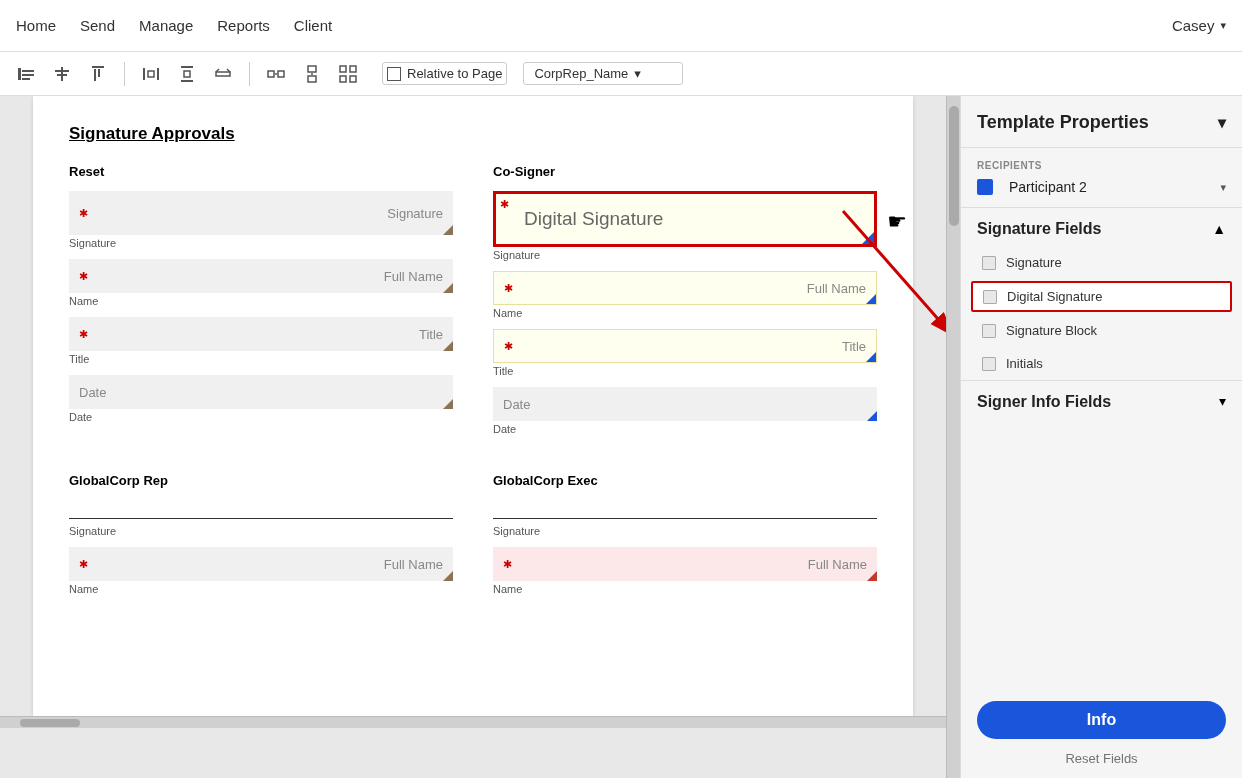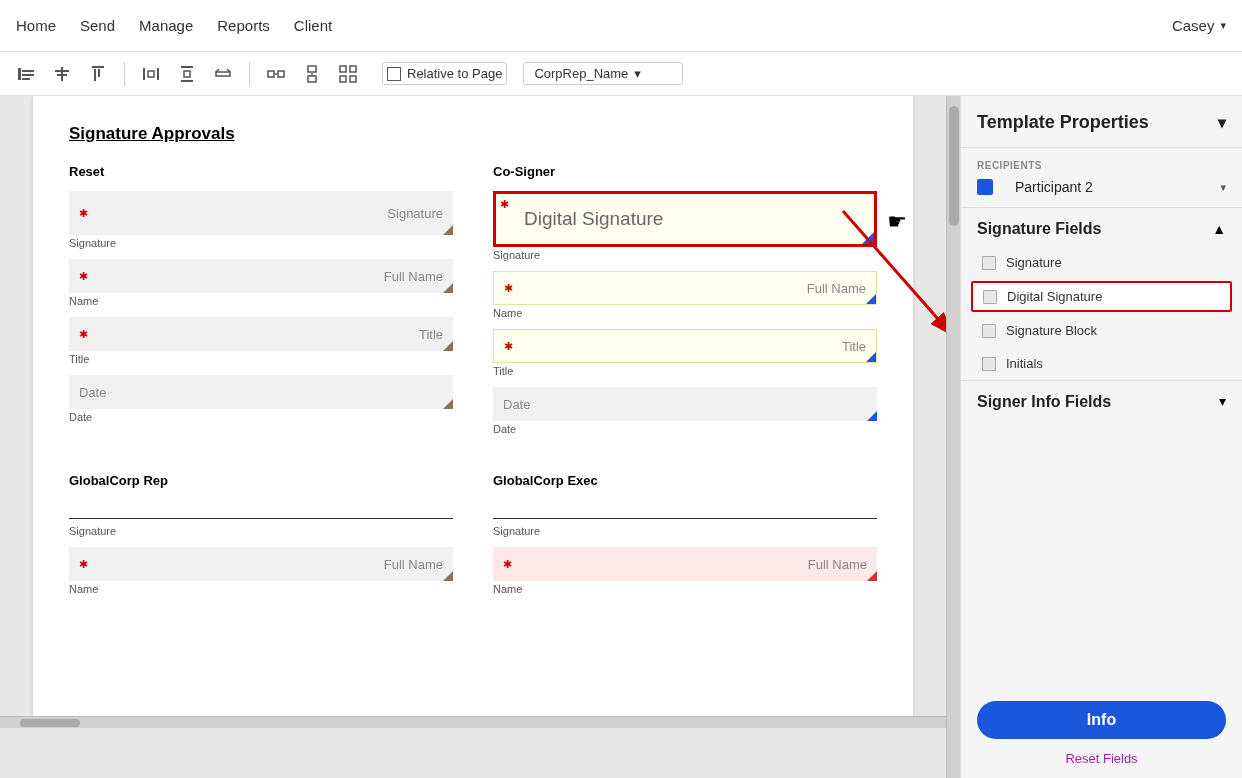--- a/index.html
+++ b/index.html
@@ -119,21 +119,21 @@
       display: flex; align-items: center; justify-content: space-between;
       padding: 16px 16px 14px;
       font-size: 18px; font-weight: bold; color: #222;
       background: #f5f5f5;
       border-bottom: 1px solid #ddd;
     }
     .panel-section { padding: 12px 16px; border-bottom: 1px solid #ddd; }
     .panel-section-label { font-size: 10px; font-weight: bold; color: #888; letter-spacing: 0.5px; text-transform: uppercase; margin-bottom: 8px; }
     .recipient-row {
       display: flex; align-items: center; justify-content: flex-start;
-      gap: 22px;
+      gap: 16px;
     }
     .recipient-dot { width: 16px; height: 16px; background: #1a56db; border-radius: 2px; flex-shrink: 0; }
     .recipient-name { font-size: 14px; color: #222; flex: 1; }
     .recipient-caret { color: #555; font-size: 11px; }
 
     .sig-fields-header {
       display: flex; align-items: center; justify-content: space-between;
       padding: 12px 16px 8px;
     }
     .sig-fields-title { font-size: 16px; font-weight: bold; color: #222; }
@@ -162,21 +162,21 @@
 
     .panel-footer {
       margin-top: auto; padding: 12px 16px 8px;
     }
     .save-btn {
       width: 100%; background: #1a56db; color: #fff; border: none;
       border-radius: 20px; padding: 10px; font-size: 16px; cursor: pointer;
       font-weight: bold; margin-bottom: 8px;
     }
     .reset-link {
-      display: block; text-align: center; font-size: 13px; color: #a21caf;
+      display: block; text-align: center; font-size: 13px; color: #737373;
       cursor: pointer; padding: 4px;
     }
 
     
     .bottom-scroll {
       height: 12px; background: #d0d0d0; border-top: 1px solid #bbb;
       position: relative;
     }
     .bottom-scroll-thumb {
       height: 8px; width: 60px; background: #aaa; border-radius: 4px;

